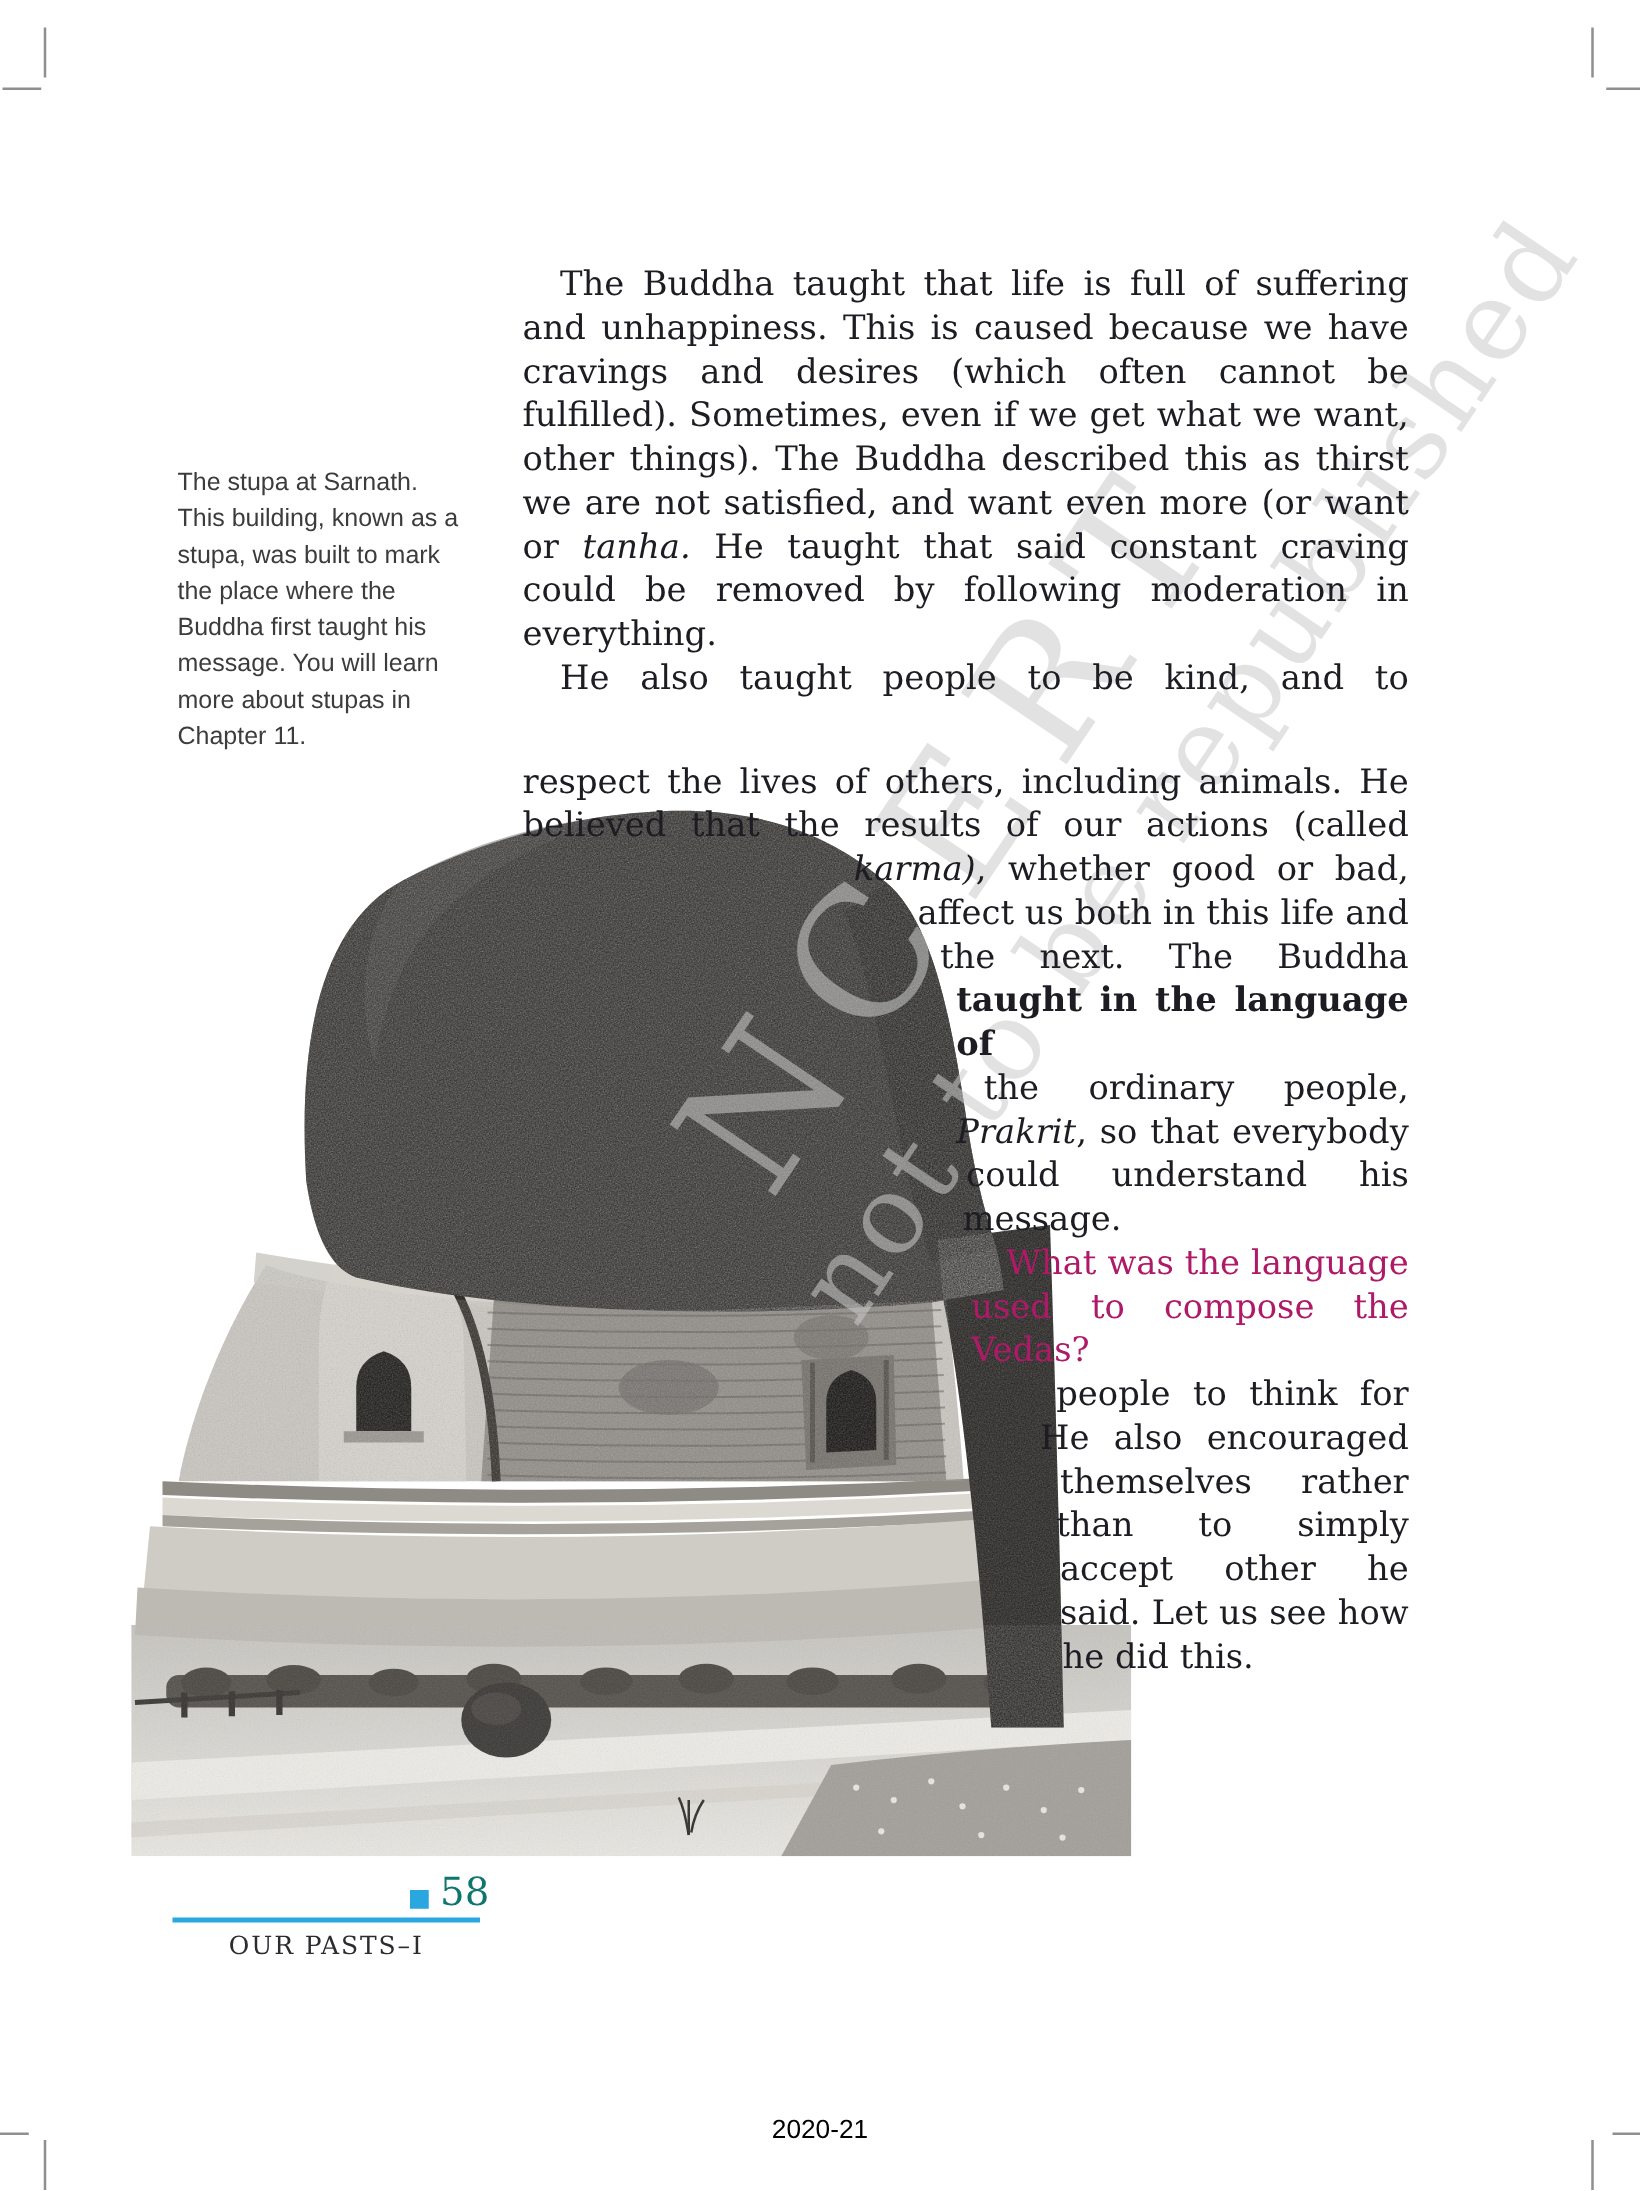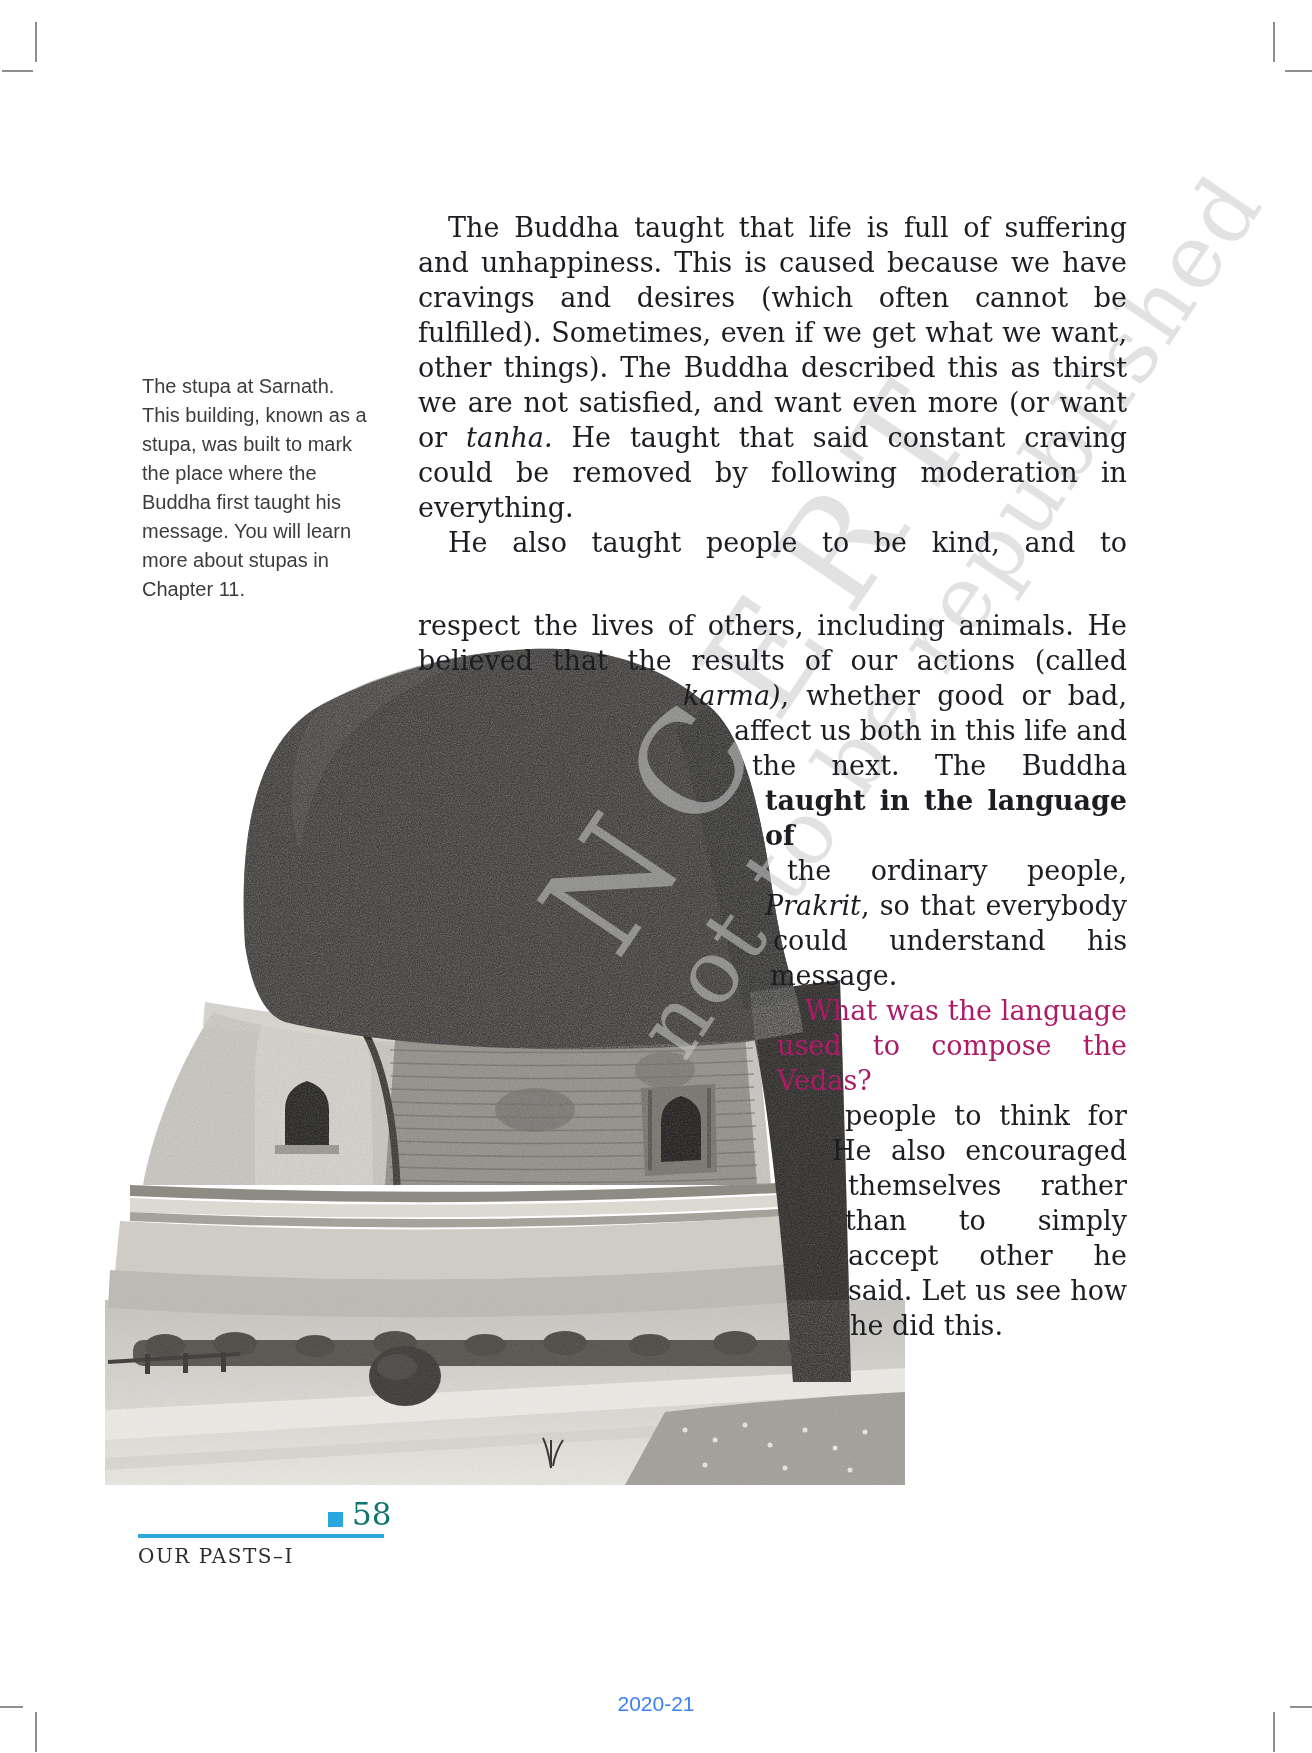--- a/index.html
+++ b/index.html
@@ -29,24 +29,24 @@
   .bodytext{position:absolute;left:418px;top:210px;width:709px;z-index:3;
             font-size:27px;line-height:35px;color:var(--body-ink);}
   .bline{text-align:justify;text-align-last:justify;white-space:normal;}
   .bline.nj{text-align-last:left;}
   .bline.q{color:var(--magenta);}
   .bline em{font-style:italic;}
   
   .pgsq{position:absolute;left:328px;top:1512px;width:15px;height:15px;background:var(--accent);z-index:3;}
   .pgnum{position:absolute;left:352px;top:1496px;font-size:31px;color:#0f766e;z-index:3;}
   .rule{position:absolute;left:138px;top:1534px;width:246px;height:3.5px;background:var(--accent);z-index:3;}
-  .booktitle{position:absolute;left:138px;top:1544px;width:246px;text-align:left;
+  .booktitle{position:absolute;left:138px;top:1544px;width:246px;text-align:center;
              font-size:20px;letter-spacing:1.5px;color:#2B2B30;z-index:3;}
   .yearline{position:absolute;left:0;top:1692px;width:1312px;text-align:center;
-            font-family:"Liberation Sans",sans-serif;font-size:21px;color:#3b82f6;z-index:3;}
+            font-family:"Liberation Sans",sans-serif;font-size:21px;color:#000000;z-index:3;}
 </style>
 </head>
 <body>
 
 <div class="page">
 
   <div class="cm" style="left:35px;top:22px;width:2px;height:40px;"></div>
   <div class="cm" style="left:2px;top:70px;width:31px;height:2px;"></div>
   <div class="cm" style="left:1273px;top:22px;width:2px;height:40px;"></div>
   <div class="cm" style="left:1285px;top:70px;width:27px;height:2px;"></div>

